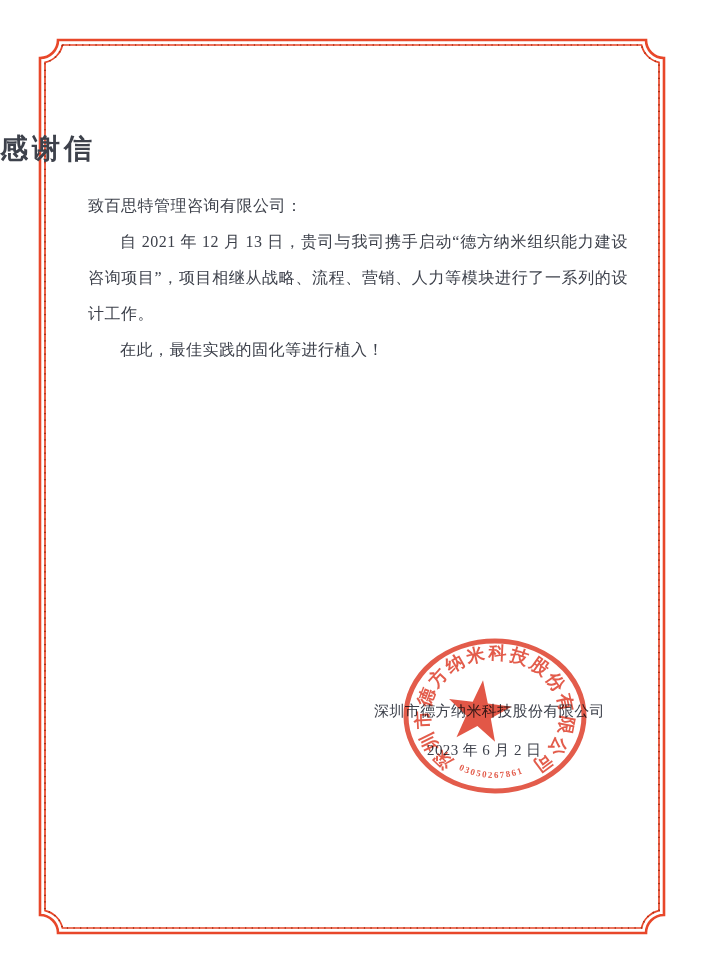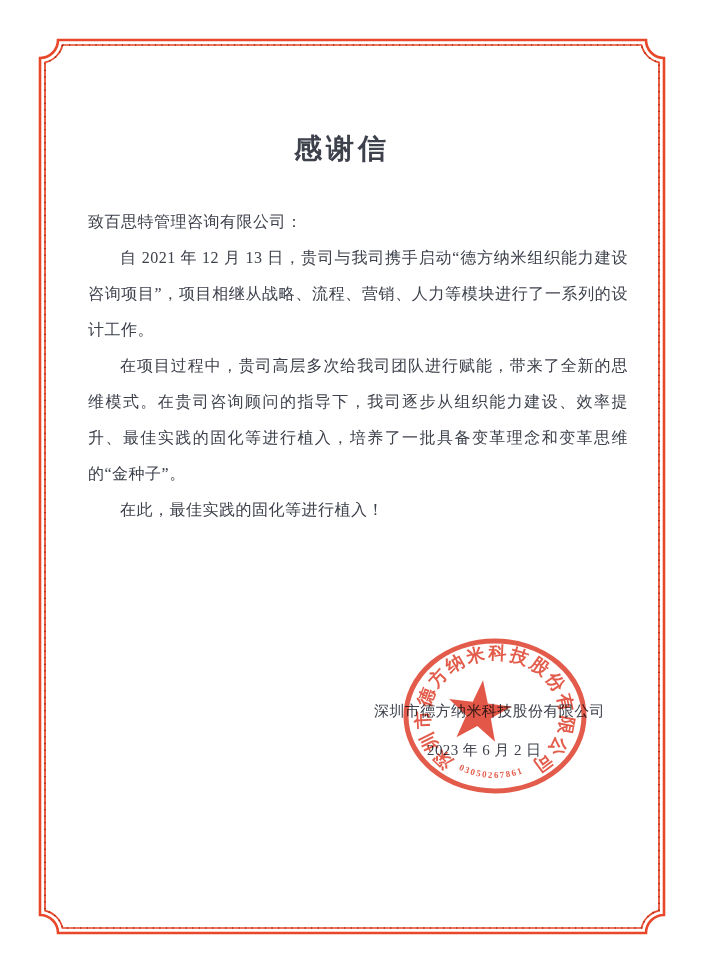--- a/index.html
+++ b/index.html
@@ -5,25 +5,25 @@
   * { margin:0; padding:0; box-sizing:border-box; }
   html,body { background:#ffffff; }
   body { font-family:"Liberation Serif","DejaVu Serif",serif; }
   .page {
     position:relative; width:705px; height:972px; margin:0 auto;
     background:#ffffff; overflow:hidden;
   }
   .border-svg { position:absolute; left:0; top:0; width:705px; height:972px; }
   .letter-title {
     position:absolute; top:130px; left:0; width:684px;
-    text-align:center; font-size:28px; font-weight:600;
+    font-size:28px; font-weight:600;
     letter-spacing:4px; color:#3d414b;
   }
   .letter-body {
-    position:absolute; left:88px; top:204px; width:540px;
+    position:absolute; left:88px; top:188px; width:540px;
     font-size:16px; line-height:36px; color:#3d414b;
     text-align:justify; text-justify:inter-ideograph;
     letter-spacing:0.5px;
   }
   .letter-body p { margin:0; }
   .letter-body p.para { text-indent:2em; }
   .signature-company {
     position:absolute; left:374px; top:702px;
     font-size:15px; letter-spacing:0.4px; color:#3d414b; white-space:nowrap;
   }
@@ -46,21 +46,20 @@
     <path d="M 58 40 H 646 A 18 18 0 0 0 664 58 V 915 A 18 18 0 0 0 646 933 H 58 A 18 18 0 0 0 40 915 V 58 A 18 18 0 0 0 58 40 Z" fill="none" stroke="#e8472a" stroke-width="2.6"></path>
     <path d="M 62.45 45 H 641.55 A 23 23 0 0 0 659 62.45 V 910.55 A 23 23 0 0 0 641.55 928 H 62.45 A 23 23 0 0 0 45 910.55 V 62.45 A 23 23 0 0 0 62.45 45 Z" fill="none" stroke="#e8472a" stroke-width="1.7"></path>
     <path d="M 62.45 45 H 641.55 A 23 23 0 0 0 659 62.45 V 910.55 A 23 23 0 0 0 641.55 928 H 62.45 A 23 23 0 0 0 45 910.55 V 62.45 A 23 23 0 0 0 62.45 45 Z" fill="none" stroke="#a32b10" stroke-width="1.7" stroke-dasharray="1.2 5.4"></path>
   </svg>
 
   <h1 class="letter-title">感谢信</h1>
 
   <div class="letter-body">
     <p class="greeting">致百思特管理咨询有限公司：</p>
     <p class="para">自 2021 年 12 月 13 日，贵司与我司携手启动“德方纳米组织能力建设咨询项目”，项目相继从战略、流程、营销、人力等模块进行了一系列的设计工作。</p>
-    <p class="para">在项目过程中，贵司高层多次给我司团队进行赋能，带来了全新的思维模式。在贵司咨询顾问的指导下，我司逐步从组织能力建设、效率提升、最佳实践的固化等进行植入，培养了一批具备变革理念和变革思维的“金种子”。</p>
     <p class="para">在此，最佳实践的固化等进行植入！</p>
   </div>
 
   <div class="signature-company">深圳市德方纳米科技股份有限公司</div>
   <div class="signature-date">2023 年 6 月 2 日</div>
 
   <svg class="seal-svg" viewBox="0 0 200 170" xmlns="http://www.w3.org/2000/svg" aria-hidden="true">
     <defs>
       <path id="seal-arc-top" d="M 59.4 129.9 A 66 57 0 1 1 140.6 129.9" fill="none"></path>
       <path id="seal-arc-bottom" d="M 61.8 137.6 A 72 62 0 0 0 138.2 137.6" fill="none"></path>

